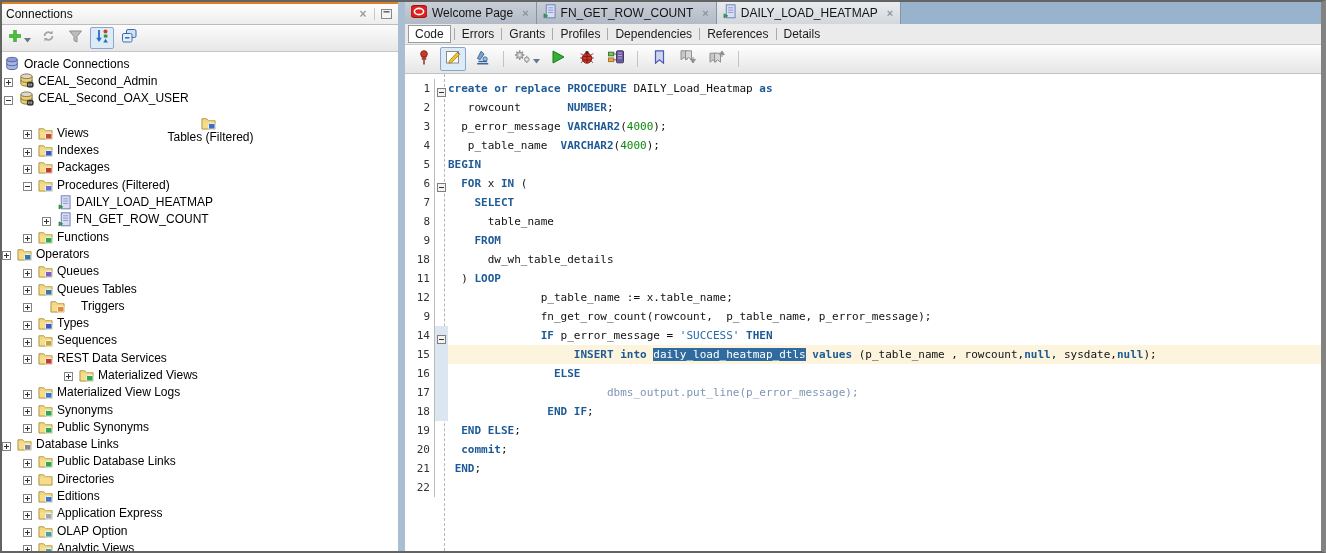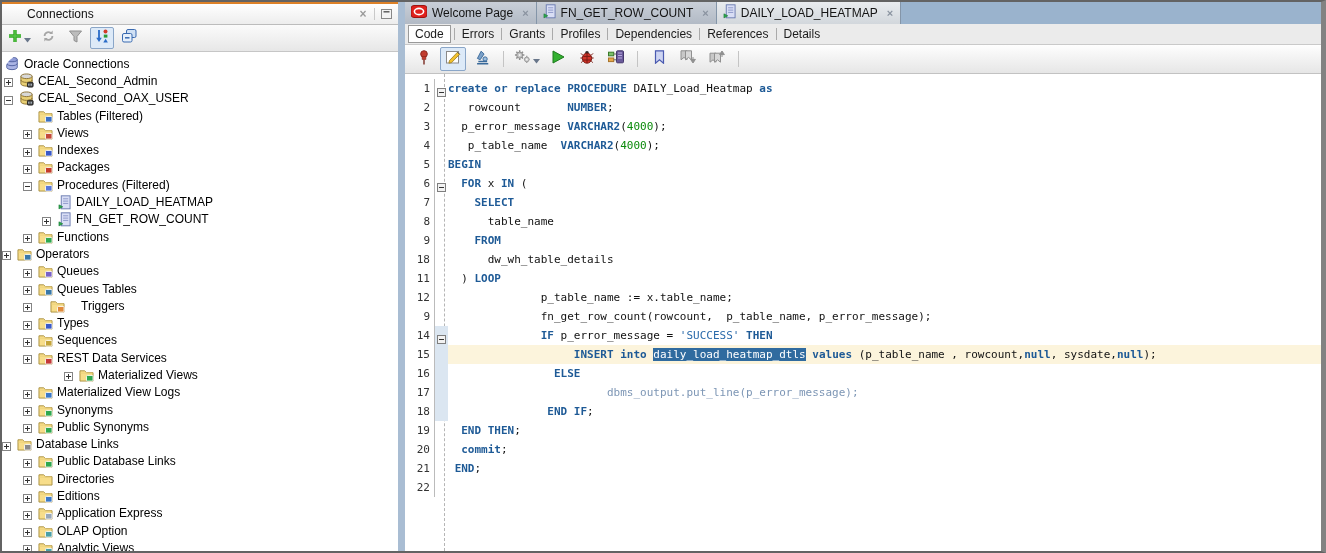--- a/index.html
+++ b/index.html
@@ -3,30 +3,30 @@
 <meta charset="utf-8">
 <style>
   html,body{margin:0;padding:0;width:1326px;height:553px;overflow:hidden;
     font-family:"Liberation Sans",sans-serif;background:#fff;}
   #root{position:absolute;inset:0;border-top:2px solid #636363;border-left:2px solid #636363;
     border-bottom:2px solid #636363;border-right:5px solid #828282;display:flex;background:#fff;box-sizing:border-box;}
   
   #sidebar{width:396px;min-width:396px;display:flex;flex-direction:column;border-top:2px solid #dd8128;box-sizing:border-box;background:#fff;}
   .sb-header{height:20px;display:flex;align-items:center;background:linear-gradient(#ffffff,#ededed);
     border-bottom:1px solid #bcbcbc;font-size:12px;color:#111;padding:0 4px;}
-  .sb-title{flex:1;margin-left:21px;}
+  .sb-title{flex:1;}
   .hbtn{display:flex;align-items:center;justify-content:center;width:16px;height:14px;color:#9b9b9b;font-size:12px;font-weight:bold;}
   .hsep{width:1px;height:12px;background:#c9c9c9;margin:0 3px;}
   .sb-toolbar{height:26px;display:flex;align-items:center;gap:3px;padding:0 4px;
     background:linear-gradient(#fbfbfb,#e7e7e7);border-bottom:1px solid #c6c6c6;}
   .tbtn{display:flex;align-items:center;justify-content:center;height:20px;min-width:20px;
     border:1px solid transparent;border-radius:2px;padding:0 1px;}
   .tbtn.pressed{border:1px solid #8aa6c8;background:#ddeaf8;}
   .caret{margin-left:2px;}
-  .sb-tree{flex:1;background:#fff;overflow:hidden;padding-top:3px;border-radius:27px;}
+  .sb-tree{flex:1;background:#fff;overflow:hidden;padding-top:3px;}
   .trow{height:17.3px;display:flex;align-items:center;font-size:12px;color:#000;white-space:nowrap;}
   .exp{width:9px;height:9px;margin-right:5px;flex:none;display:inline-block;}
   .exp.spacer{visibility:hidden;}
   .ticon{width:16px;margin-right:4px;flex:none;display:flex;align-items:center;justify-content:center;}
   .tlabel{flex:none;}
   
   #splitter{width:7px;background:#a9bdd3;}
   
   #editor{flex:1;display:flex;flex-direction:column;min-width:0;}
   .tabstrip{height:22px;background:#9ab3cd;display:flex;align-items:stretch;}
@@ -152,21 +152,21 @@
             <svg width="15" height="15" viewBox="0 0 16 16">
               <path d="M2 3.5v8c0 1.4 2.7 2.5 6 2.5s6-1.1 6-2.5v-8" fill="#e8cf74" stroke="#8a6f2f"></path>
               <path d="M2 7.5c0 1.4 2.7 2.5 6 2.5s6-1.1 6-2.5" fill="none" stroke="#8a6f2f"></path>
               <ellipse cx="8" cy="3.5" rx="6" ry="2.5" fill="#d8d8d8" stroke="#8a6f2f"></ellipse>
               <rect x="9" y="10" width="6" height="5" rx="1" fill="#4a4a4a" stroke="#222"></rect>
               <path d="M10.5 11.5v2M13 11.5v2" stroke="#cfe0f0"></path>
             </svg>
           </span>
           <span class="tlabel">CEAL_Second_OAX_USER</span>
         </div>
-        <div class="trow" style="padding-left: 21px;">
+        <div class="trow" style="padding-left: 21px; flex-direction: column;">
           <span class="exp spacer"></span>
           <span class="ticon">
             <svg width="15" height="14" viewBox="0 0 16 15">
               <path d="M1 3h5l2 2h7v9H1z" fill="#f7dd8a" stroke="#a98f3f"></path>
               <path d="M1.5 5.5h13" stroke="#ecd178" fill="none"></path>
               <rect x="8" y="8" width="7" height="6" rx="1" fill="#3b6fc4" stroke="#ffffff" stroke-width="0.9"></rect>
             </svg>
           </span>
           <span class="tlabel">Tables (Filtered)</span>
         </div>
@@ -752,21 +752,21 @@
           <span class="ct"><span class="mut">                        dbms_output.put_line(p_error_message);</span></span>
         </div>
         <div class="cl">
           <span class="ln">18</span>
           <span class="fm chg"></span>
           <span class="ct"><span>               </span><span class="kw">END IF</span><span>;</span></span>
         </div>
         <div class="cl">
           <span class="ln">19</span>
           <span class="fm"></span>
-          <span class="ct"><span>  </span><span class="kw">END THEN</span><span>;</span></span>
+          <span class="ct"><span>  </span><span class="kw">END ELSE</span><span>;</span></span>
         </div>
         <div class="cl">
           <span class="ln">20</span>
           <span class="fm"></span>
           <span class="ct"><span>  </span><span class="kw">commit</span><span>;</span></span>
         </div>
         <div class="cl">
           <span class="ln">21</span>
           <span class="fm"></span>
           <span class="ct"><span> </span><span class="kw">END</span><span>;</span></span>

